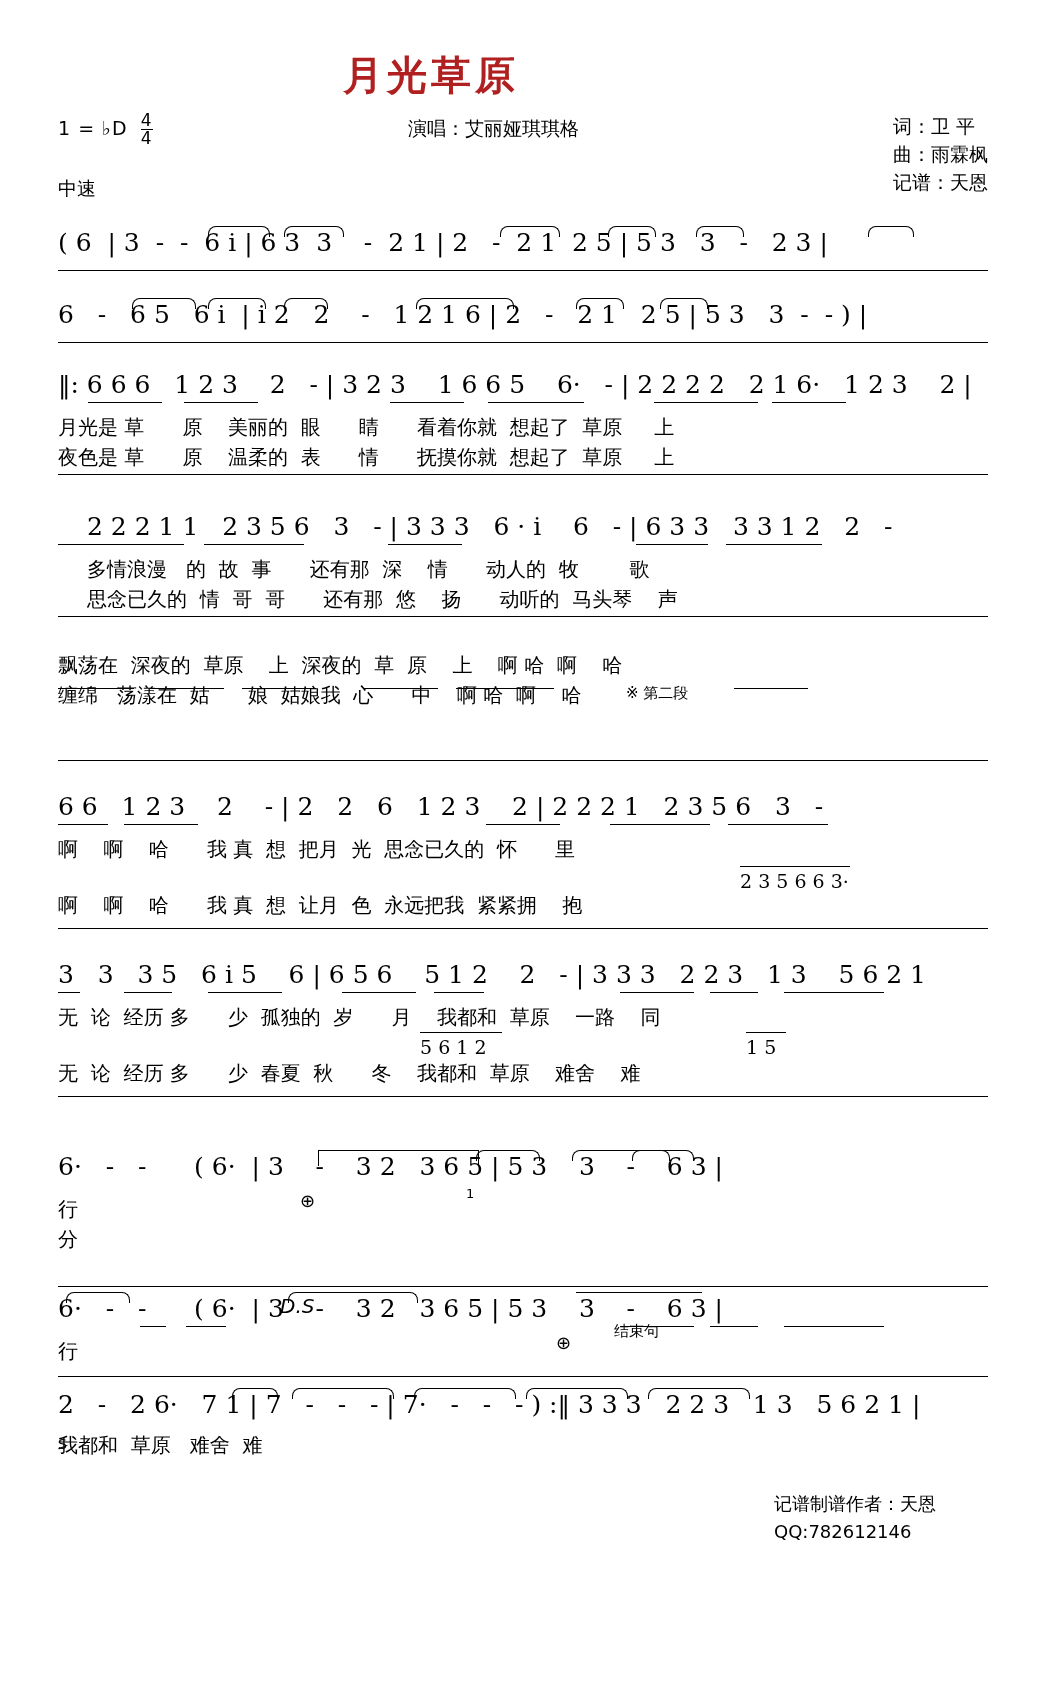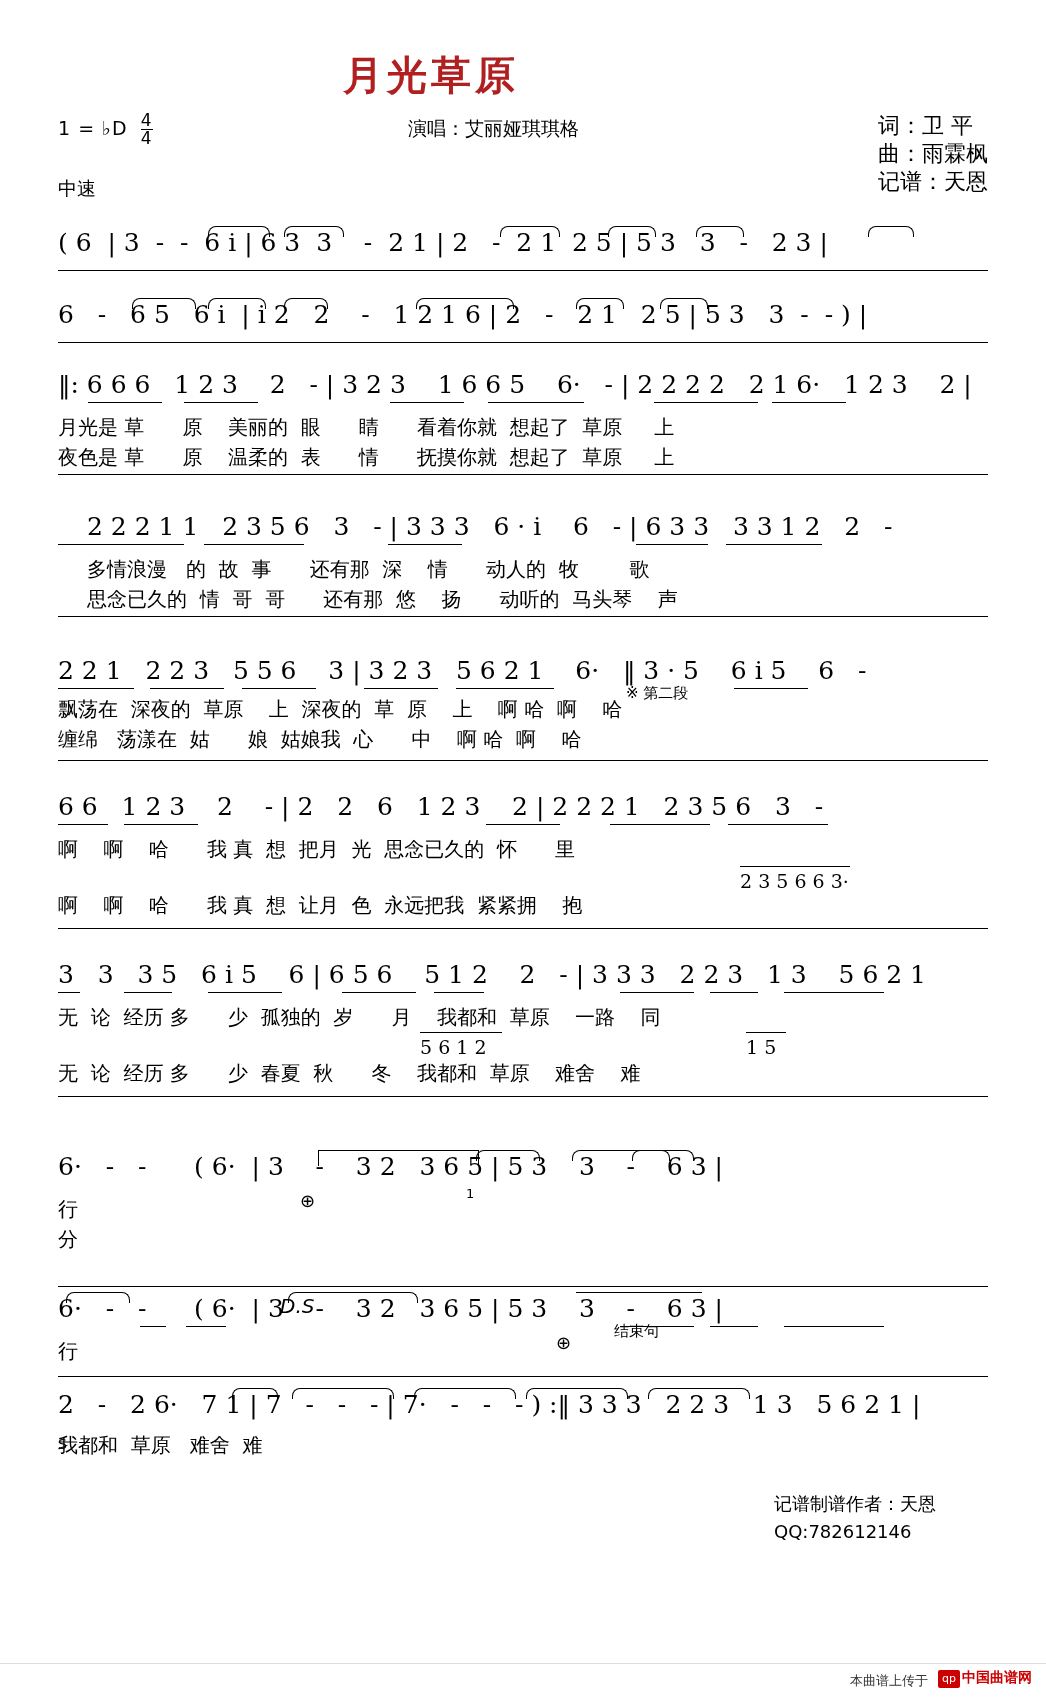--- a/index.html
+++ b/index.html
@@ -62,21 +62,21 @@
     position: absolute;
     left: 408px;
     top: 116px;
     font-size: 19px;
   }
   .credits {
     position: absolute;
     right: 58px;
     top: 112px;
     text-align: left;
-    font-size: 22px;
+    font-size: 19px;
     line-height: 28px;
   }
   
   .system {
     position: absolute;
     left: 0;
     width: 1046px;
   }
   .notes {
     position: relative;
@@ -245,21 +245,20 @@
     <div class="rule" style="top:104px;"></div>
     <div class="underline" style="left:58px; top:32px; width:126px;"></div>
     <div class="underline" style="left:204px; top:32px; width:100px;"></div>
     <div class="underline" style="left:388px; top:32px; width:74px;"></div>
     <div class="underline" style="left:636px; top:32px; width:72px;"></div>
     <div class="underline" style="left:726px; top:32px; width:96px;"></div>
   </div>
 
   <div class="system" style="top:652px;">
     <div class="tiny-label" style="left:626px; top:-16px;">※ 第二段</div>
-    <div class="notes" style="top:4px;">2 2 1   2 2 3   5 5 6    3 | 3 2 3   5 6 2 1    6·   ‖ 3 · 5    6 i 5    6   -</div>
     <div class="lyr">飘荡在  深夜的  草原    上  深夜的  草  原    上    啊 哈  啊    哈</div>
     <div class="lyr">缠绵   荡漾在  姑      娘  姑娘我  心      中    啊 哈  啊    哈</div>
     <div class="rule" style="top:108px;"></div>
     <div class="underline" style="left:58px; top:36px; width:76px;"></div>
     <div class="underline" style="left:150px; top:36px; width:74px;"></div>
     <div class="underline" style="left:242px; top:36px; width:74px;"></div>
     <div class="underline" style="left:364px; top:36px; width:74px;"></div>
     <div class="underline" style="left:456px; top:36px; width:98px;"></div>
     <div class="underline" style="left:734px; top:36px; width:74px;"></div>
   </div>
@@ -338,19 +337,14 @@
     <div class="tieline" style="left:414px; top:6px; width:100px;"></div>
     <div class="tieline" style="left:526px; top:6px; width:100px;"></div>
     <div class="tieline" style="left:648px; top:6px; width:100px;"></div>
   </div>
 
   <div class="footer-sign">
     <div>记谱制谱作者：天恩</div>
     <div>QQ:782612146</div>
   </div>
 
-  <div class="bottom-bar">
-    <span class="txt">本曲谱上传于</span>
-    <span class="logomark">qp</span>
-    <span class="logo">中国曲谱网</span>
-  </div>
 
 </div>
 
 </body></html>

